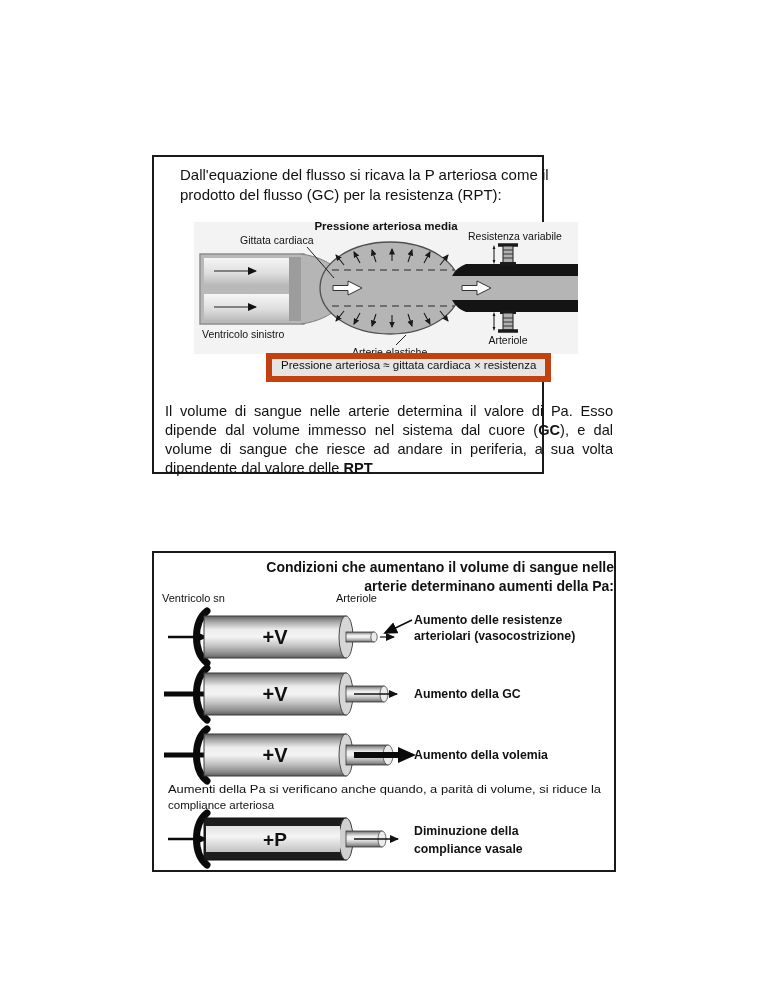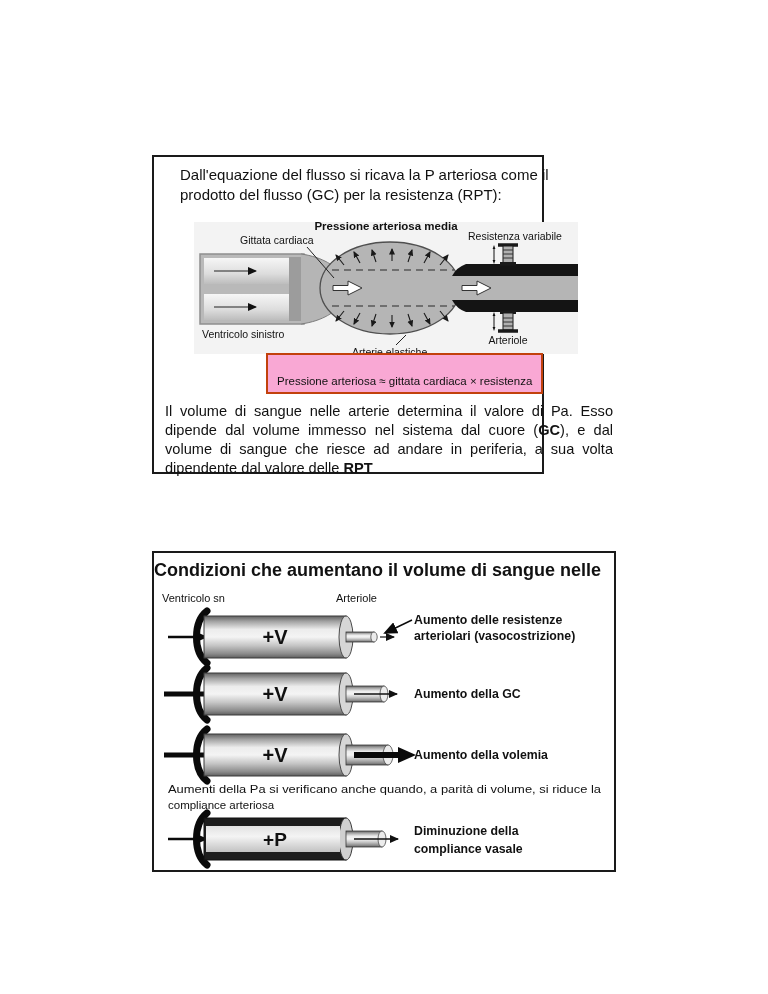--- a/index.html
+++ b/index.html
@@ -4,27 +4,27 @@
 <style>
   html,body{margin:0;padding:0;background:#fff;}
   .page{position:relative;width:768px;height:994px;background:#ffffff;overflow:hidden;
         font-family:"Liberation Sans",sans-serif;color:#111;}
   .panel{position:absolute;border:2px solid #1a1a1a;background:#fff;box-sizing:border-box;}
   #p1{left:152px;top:121px;width:392px;height:319px;margin-top:34px;}
   #p2{left:152px;top:551px;width:464px;height:321px;}
   .intro{position:absolute;left:26px;top:8px;width:414px;margin:0;
          font-size:15px;line-height:1.32;}
   .fig1{position:absolute;left:36px;top:57px;}
-  .formula{position:absolute;left:112px;top:196px;border:2px solid #c2410c;background:#f9a8d4;
-           padding:20px 9px 5px;font-size:11.5px;white-space:nowrap;}
+  .formula{position:absolute;left:112px;top:196px;border:6px solid #c2410c;background:#e5e5e5;
+           padding:0 9px 5px;font-size:11.5px;white-space:nowrap;}
   .bodytxt{position:absolute;left:11px;top:245px;width:448px;margin:0;
            font-size:14.6px;line-height:1.3;text-align:justify;}
   .bodytxt b{font-weight:bold;}
-  .s2title{position:absolute;left:0;right:0;top:5px;text-align:left;
-           font-size:18px;font-weight:bold;line-height:1.35;}
+  .s2title{position:absolute;left:0;right:0;top:5px;text-align:right;
+           font-size:14px;font-weight:bold;line-height:1.35;}
   .fig2{position:absolute;left:6px;top:39px;}
   svg text{font-family:"Liberation Sans",sans-serif;fill:#111;}
   .t10{font-size:10.5px;}
   .tb11{font-size:11.5px;font-weight:bold;}
   .t11{font-size:11px;}
   .vb{font-size:20px;font-weight:bold;}
   .vb2{font-size:19px;font-weight:bold;}
   .cap{font-size:12.3px;font-weight:bold;}
   .note{font-size:11.5px;}
 </style>
@@ -140,20 +140,21 @@
     <div class="formula">
       <span>Pressione arteriosa ≈ gittata cardiaca × resistenza</span>
     </div>
 
     <p class="bodytxt"><span>Il volume di sangue nelle arterie determina il valore di Pa. Esso dipende dal volume immesso nel sistema dal cuore (</span><b>GC</b><span>), e dal volume di sangue che riesce ad andare in periferia, a sua volta dipendente dal valore delle </span><b>RPT</b></p>
   </section>
 
   <section class="panel" id="p2">
     <div class="s2title">
       <div>Condizioni che aumentano il volume di sangue nelle</div>
+      <div>arterie determinano aumenti della Pa:</div>
     </div>
 
     <svg class="fig2" width="452" height="280" viewBox="0 0 452 280">
       <defs>
         <linearGradient id="cyl" x1="0" y1="0" x2="0" y2="1">
           <stop offset="0" stop-color="#606060"></stop>
             <stop offset="0.13" stop-color="#a3a3a3"></stop>
           <stop offset="0.32" stop-color="#ececec"></stop>
             <stop offset="0.5" stop-color="#f4f4f4"></stop>
           <stop offset="0.7" stop-color="#c6c6c6"></stop>

